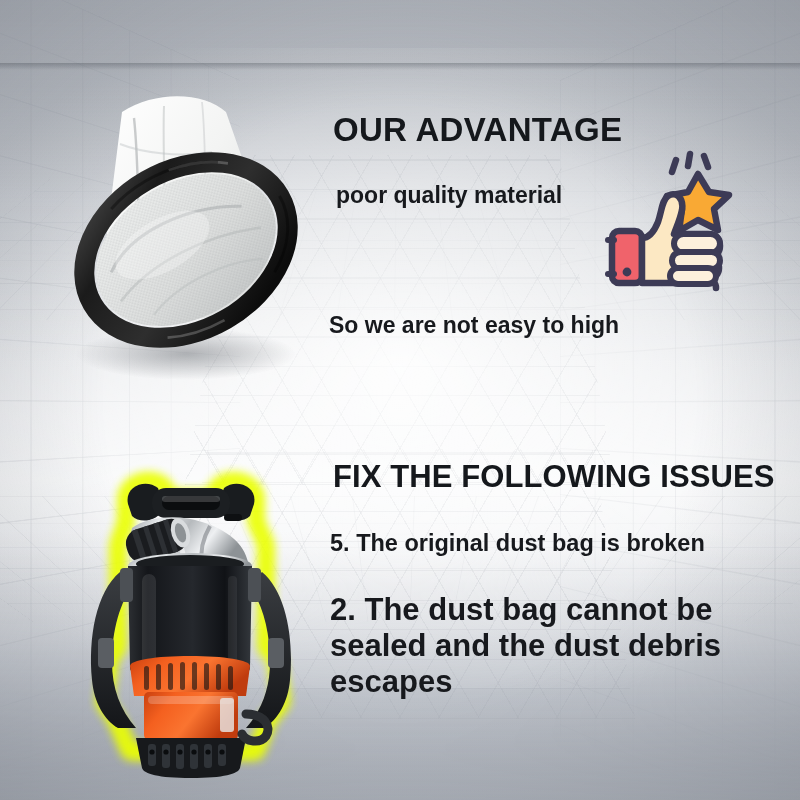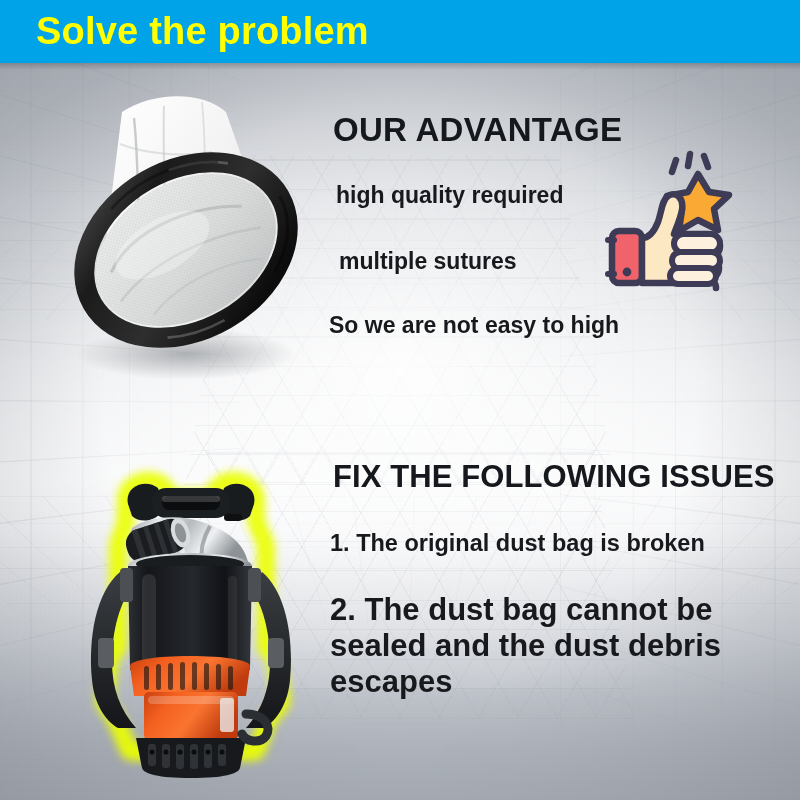--- a/index.html
+++ b/index.html
@@ -201,23 +201,20 @@
     <div class="tri-panel"></div>
     <div class="tri-panel lower"></div>
 
     <div class="floor"></div>
     <div class="floor-fade"></div>
 
     <div class="scene-glow"></div>
     <div class="vignette"></div>
   </div>
 
-  <div class="header">
-    <div class="header-title">Solve the problem</div>
-  </div>
   <div class="header-shadow"></div>
 
   <div class="filter-bag">
     <svg viewBox="0 0 290 300" xmlns="http://www.w3.org/2000/svg">
       <defs>
         <linearGradient id="clothG" x1="0" y1="0" x2="1" y2="1">
           <stop offset="0%" stop-color="#ffffff"></stop>
           <stop offset="45%" stop-color="#f3f4f3"></stop>
           <stop offset="100%" stop-color="#d9dbdb"></stop>
         </linearGradient>
@@ -422,23 +419,22 @@
       <rect x="70" y="86" width="46" height="19" rx="9.5" fill="#fdf0dc" stroke="#3d3b56" stroke-width="6"></rect>
       <rect x="68" y="104" width="48" height="17" rx="8.5" fill="#fdf0dc" stroke="#3d3b56" stroke-width="6"></rect>
       <rect x="66" y="120" width="46" height="16" rx="8" fill="#fdf0dc" stroke="#3d3b56" stroke-width="6"></rect>
     </svg>
   </div>
 
   <div class="content">
 
     <div class="sec-title" id="adv-title">OUR ADVANTAGE</div>
 
-    <div class="body-line" id="adv-0">high quality required</div>
-    <div class="body-line" id="adv-1">multiple sutures</div>
+    <div class="body-line" id="adv-0">poor quality material</div>
     <div class="body-line" id="adv-2">So we are not easy to high</div>
 
     <div class="sec-title" id="fix-title">FIX THE FOLLOWING ISSUES</div>
 
-    <div class="body-line" id="iss-0">1. The original dust bag is broken</div>
+    <div class="body-line" id="iss-0">5. The original dust bag is broken</div>
     <div class="body-line" id="iss-1">2. The dust bag cannot be sealed and the dust debris escapes</div>
 
   </div>
 </div>
 
 </body></html>

